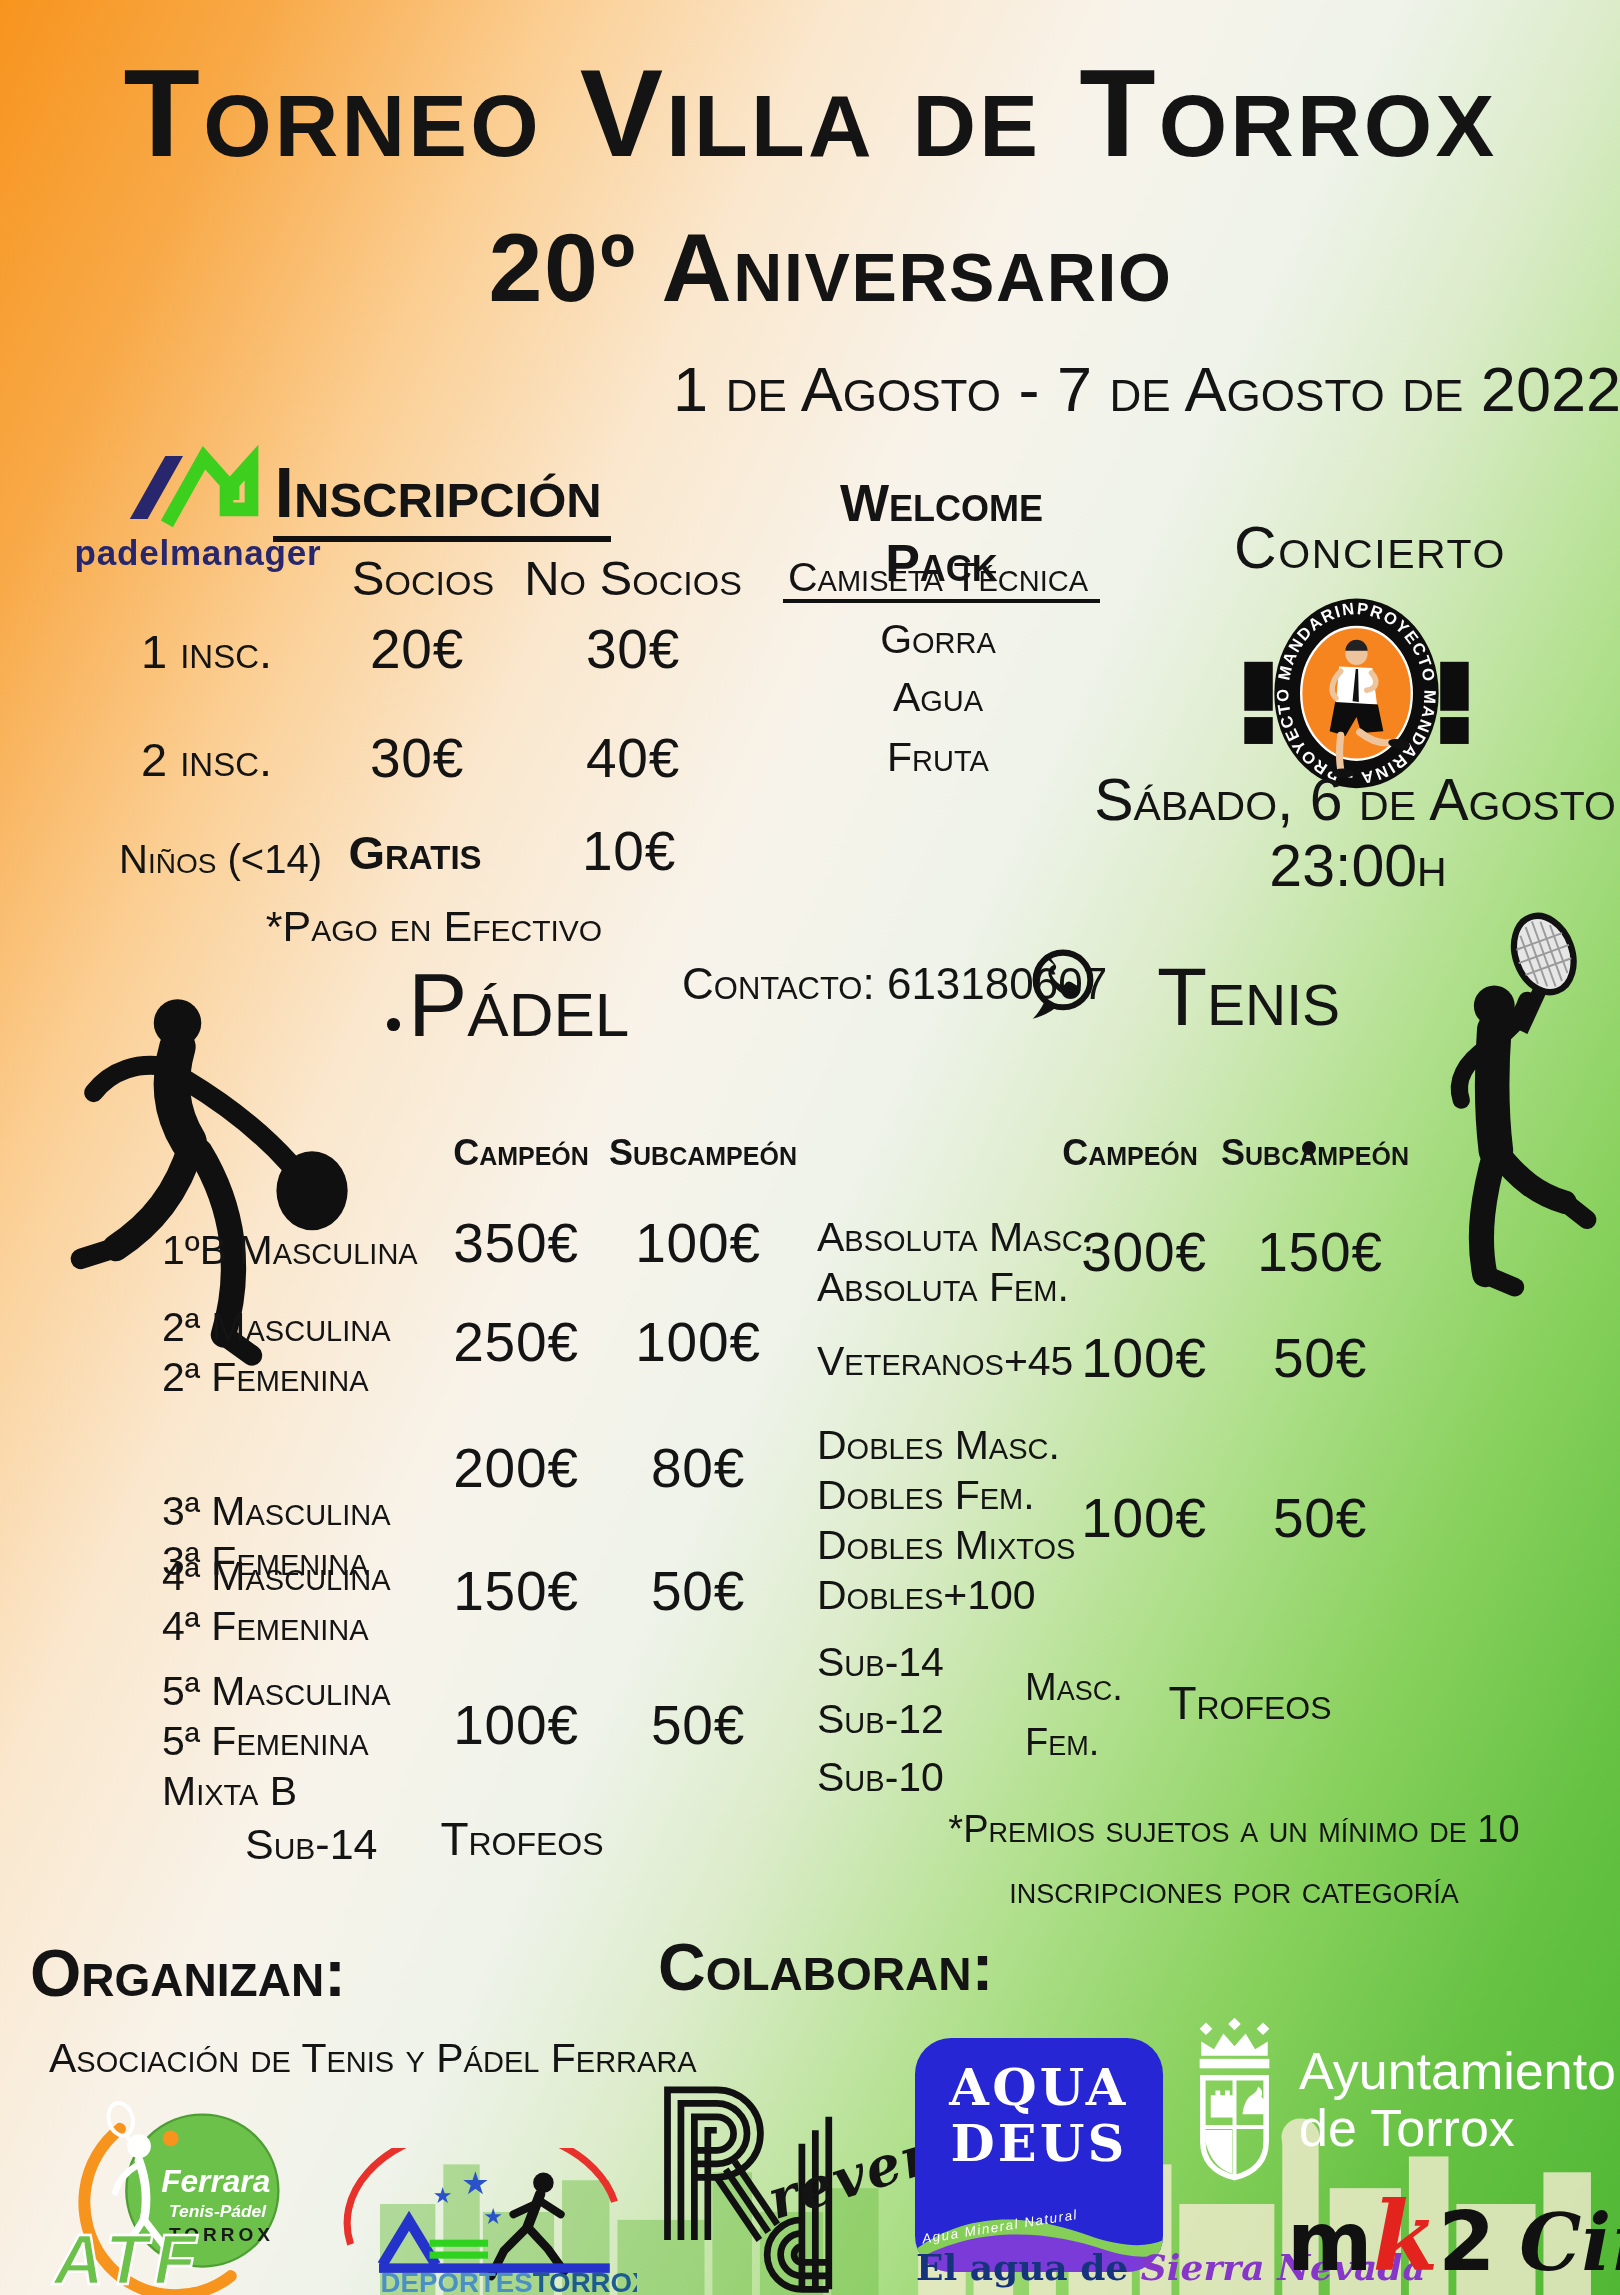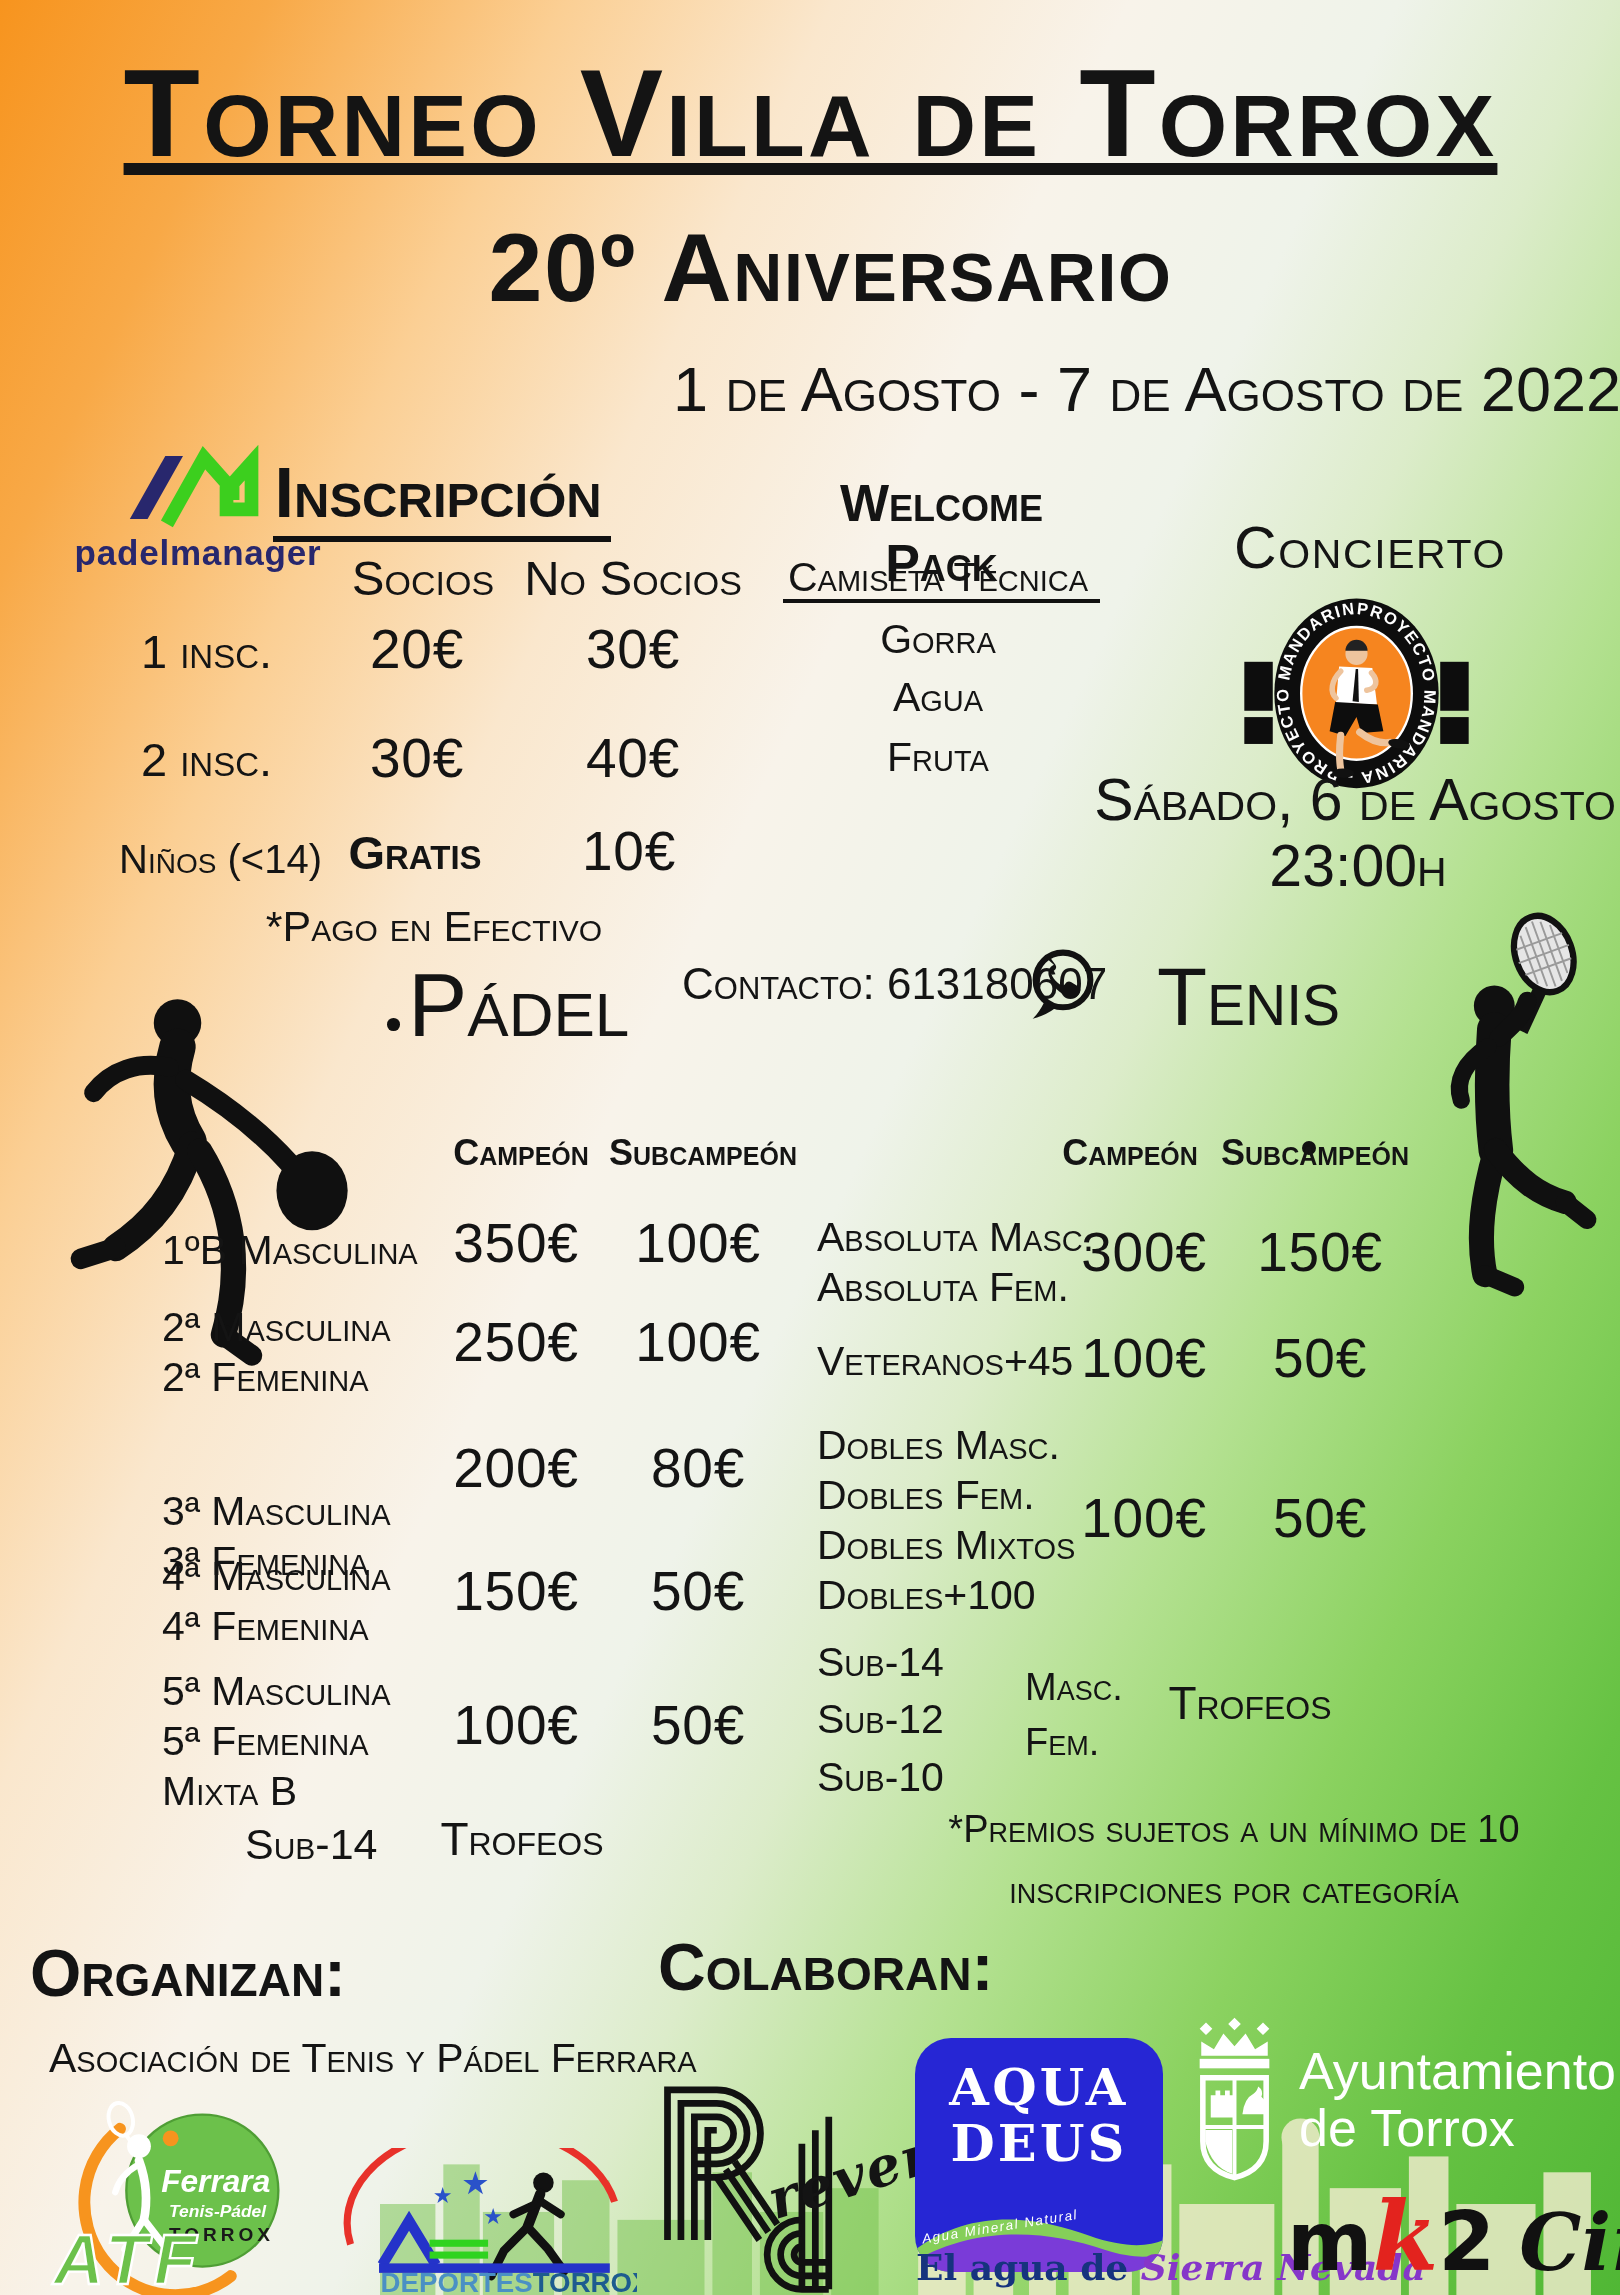--- a/index.html
+++ b/index.html
@@ -7,21 +7,21 @@
     position:relative;width:1621px;height:2295px;overflow:hidden;
     font-family:"Liberation Sans",sans-serif;color:#141414;
     background:linear-gradient(115deg,
       #f7941e 0%,#f8a947 10%,#fbcf94 21%,#fae7cd 31%,
       #f8f3ea 42%,#eff3ea 52%,#dcecca 60%,#b4e191 70%,
       #8bd260 80%,#66c243 90%,#50b735 100%);
   }
   .abs{position:absolute;}
   .sc{font-variant:small-caps;}
   .cx{transform:translateX(-50%);white-space:nowrap;}
-  .title{left:0;top:41px;width:100%;text-align:center;font-size:125px;font-weight:600;letter-spacing:3.2px;text-decoration:underline;}
+  .title{left:0;top:41px;width:100%;text-align:center;font-size:125px;font-weight:600;letter-spacing:3.2px;}
   .subtitle{left:0;top:212px;width:100%;text-align:center;font-size:97px;font-weight:600;letter-spacing:1.6px;margin-left:20px;}
   .dates{left:0;top:353px;width:100%;text-align:right;font-size:63px;font-weight:500;}
   .h-insc{left:273px;top:453px;font-size:70px;font-weight:600;border-bottom:6.3px solid #111;padding:0 9.5px 3.2px 1.6px;}
   .pm-word{left:62px;top:533px;width:272px;text-align:center;font-size:35px;font-weight:700;color:#28276d;letter-spacing:0.8px;}
   .colh{font-size:49px;font-weight:500;}
   .ilabel{font-size:47px;font-weight:500;}
   .money{font-size:55px;font-weight:500;letter-spacing:0.8px;}
   .h-welcome{left:783px;top:473px;width:317px;text-align:center;font-size:52px;font-weight:600;border-bottom:4.7px solid #111;padding-bottom:6.3px;}
   .witem{font-size:41px;font-weight:500;}
   .h-conc{font-size:59px;font-weight:500;letter-spacing:1.6px;}

